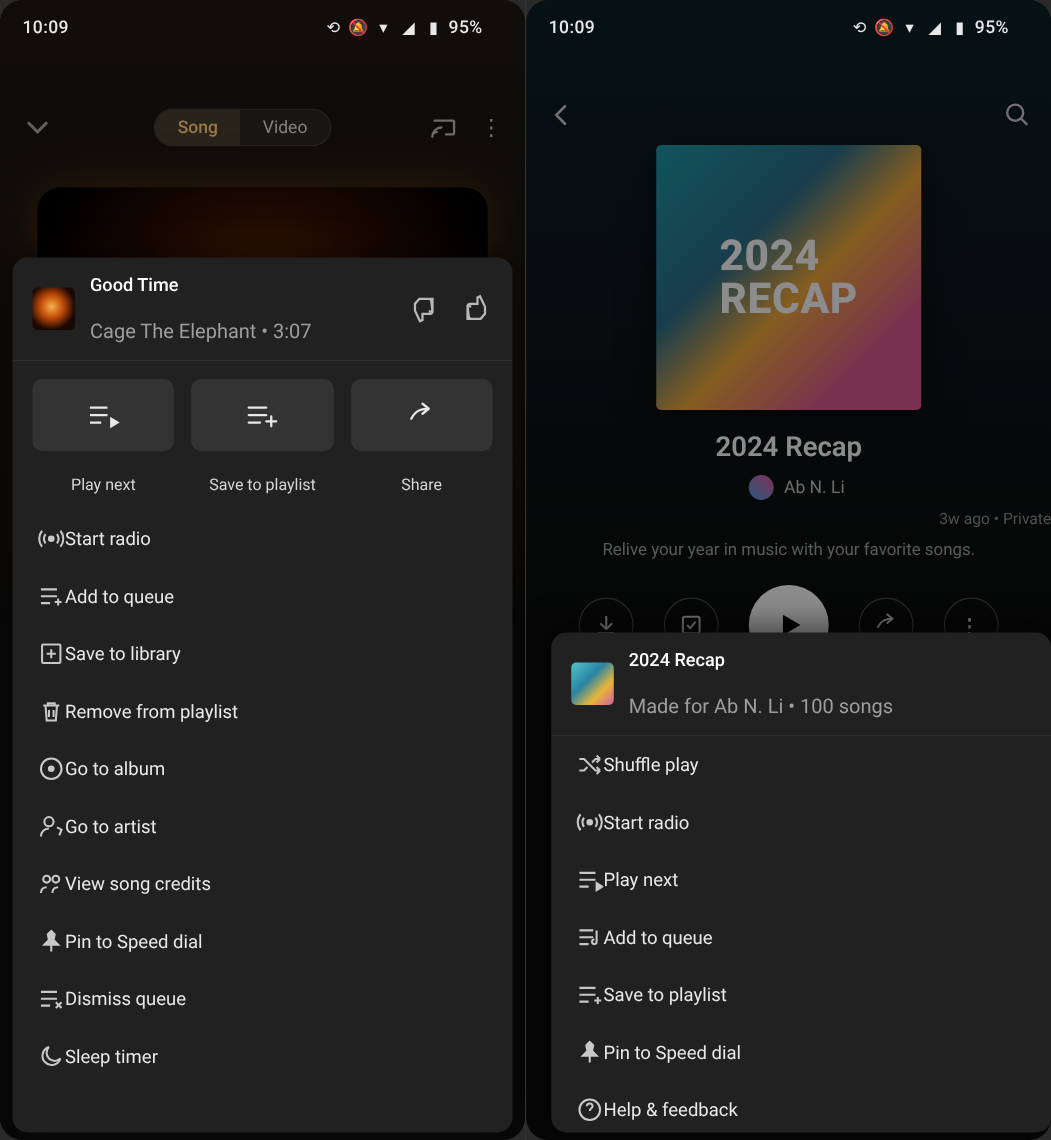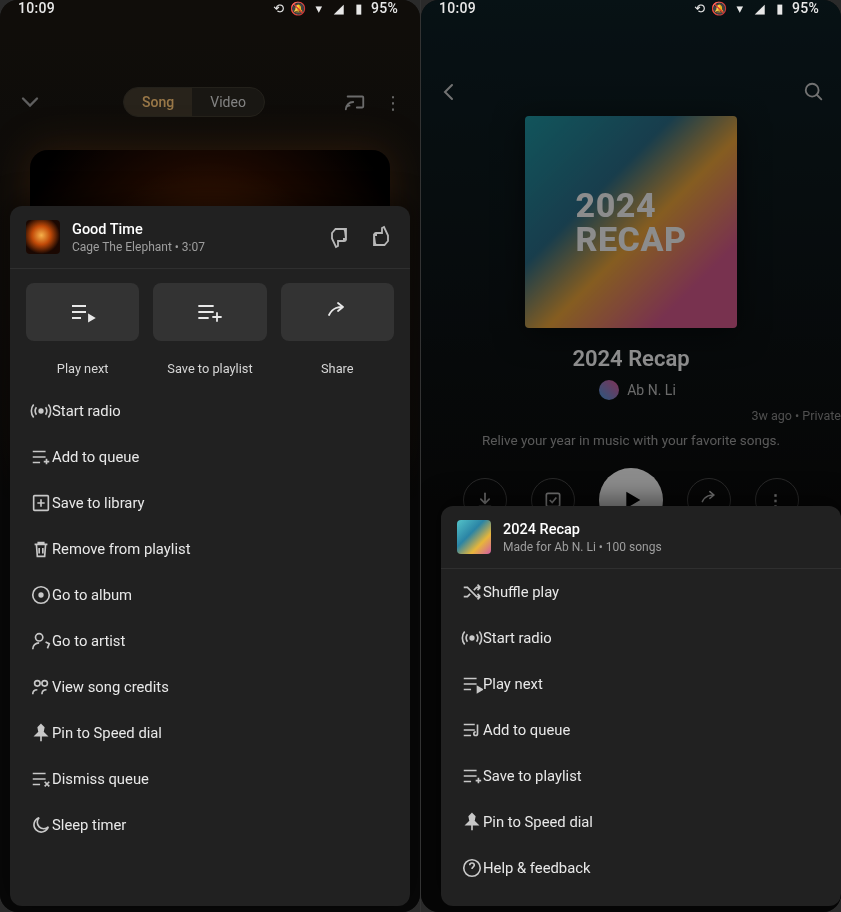--- a/index.html
+++ b/index.html
@@ -2,42 +2,42 @@
 <html><head>
 <meta charset="utf-8">
 <style>
   * { box-sizing: border-box; margin: 0; padding: 0; }
   html, body { width: 841px; height: 912px; background: #000; font-family: Roboto, "Segoe UI", Arial, sans-serif; overflow: hidden; }
   .stage { display: flex; width: 841px; height: 912px; background: #2a2a2a; }
   .phone { position: relative; width: 420px; height: 912px; background: #0f0f0f; overflow: hidden; border-radius: 18px; }
   .gap { width: 1px; background: #333; }
 
   
-  .statusbar { position: absolute; top: 0; left: 0; right: 4px; height: 44px; display: flex; align-items: flex-start; justify-content: space-between; padding: 0 18px; color: #e8e8e8; font-size: 14px; font-weight: 500; letter-spacing: .3px; z-index: 30; }
+  .statusbar { position: absolute; top: 0; left: 0; right: 16px; height: 44px; display: flex; align-items: center; justify-content: space-between; padding: 0 18px; color: #e8e8e8; font-size: 14px; font-weight: 500; letter-spacing: .3px; z-index: 30; }
   .statusbar .right { display: flex; align-items: center; gap: 4px; }
   .st-icon { width: 16px; height: 16px; display: inline-flex; align-items: center; justify-content: center; font-size: 13px; }
 
   
   .bg-left { position: absolute; inset: 0; background: linear-gradient(#1b1610, #0d0d0d 60%); filter: brightness(.6); }
   .bg-left .topbar { position: absolute; top: 72px; left: 0; right: 0; height: 60px; display: flex; align-items: center; justify-content: space-between; padding: 0 16px; }
   .chev { width: 28px; height: 28px; color: #9f9f9f; }
   .seg { display: flex; border-radius: 20px; overflow: hidden; background: #2a2720; border: 1px solid #3b372d; }
   .seg span { padding: 6px 18px; font-size: 14px; color: #d8d8d8; }
   .seg .active { background: #423a2d; color: #ffc777; font-weight: 500; }
   .top-actions { display: flex; gap: 18px; align-items: center; color: #b3b3b3; }
   .album-art { position: absolute; top: 150px; left: 30px; right: 30px; height: 320px; border-radius: 18px; background: radial-gradient(circle at 50% 40%, #8b3b08 0%, #2a0d02 45%, #000 75%); box-shadow: 0 0 40px rgba(180,90,20,.35); }
 
   
   .sheet { position: absolute; left: 10px; right: 10px; bottom: 6px; top: 206px; background: #212121; border-radius: 12px; overflow: hidden; z-index: 20; display: flex; flex-direction: column; box-shadow: 0 -6px 24px rgba(0,0,0,.5); }
   .sheet-header { display: flex; align-items: center; padding: 14px 16px; border-bottom: 1px solid #2f2f2f; gap: 12px; }
   .mini-art { width: 34px; height: 34px; border-radius: 4px; background: radial-gradient(circle at 45% 45%, #f6b14b 0%, #c14a08 35%, #1a0802 70%); }
   .mini-art.pl { background: linear-gradient(135deg,#54c3c9 0%, #2a84a5 40%, #e8b63a 70%, #d25ca4 100%); }
   .track-info { flex: 1; min-width: 0; }
   .track-title { color: #fff; font-size: 14.5px; font-weight: 500; }
-  .track-sub { color: #9e9e9e; font-size: 12px; margin-top: 2px; }
+  .track-sub { color: #9e9e9e; font-size: 16px; margin-top: 18px; }
   .thumbs { display: flex; gap: 20px; color: #b8b8b8; }
   .thumbs svg { width: 24px; height: 24px; }
 
   .action-row { display: flex; gap: 14px; padding: 14px 16px 6px; }
   .action-card { flex: 1; display: flex; flex-direction: column; align-items: center; gap: 20px; }
   .action-card .btn { width: 100%; height: 58px; border-radius: 8px; background: #333333; display: flex; align-items: center; justify-content: center; color: #e8e8e8; }
   .action-card .lbl { color: #d6d6d6; font-size: 12.8px; }
 
   .menu { flex: 1; overflow-y: auto; padding: 6px 0 10px; }
   .menu-item { display: flex; align-items: center; padding: 12px 20px; color: #e8e8e8; font-size: 14.8px; }

